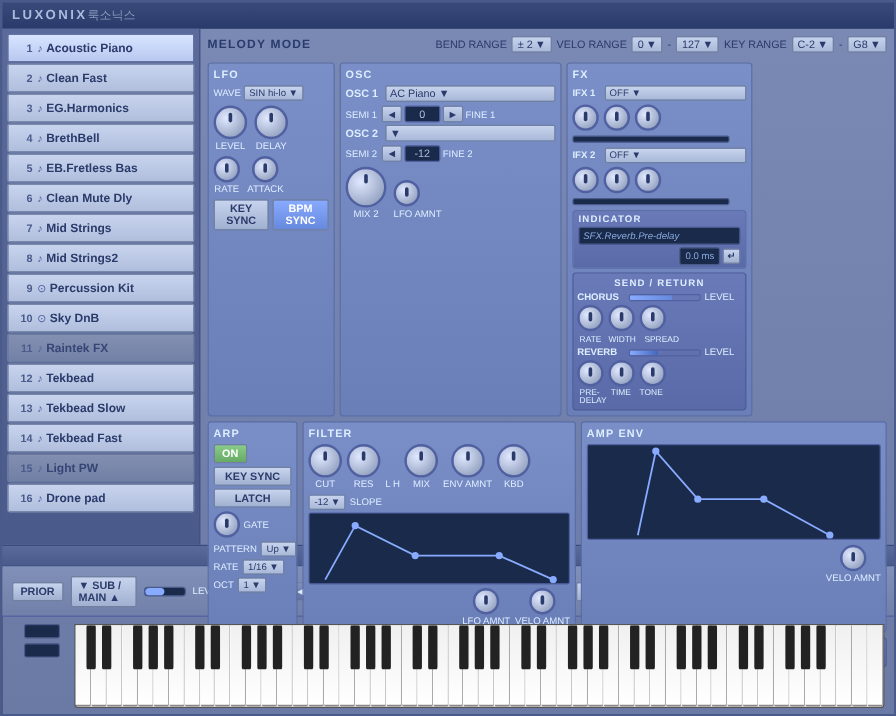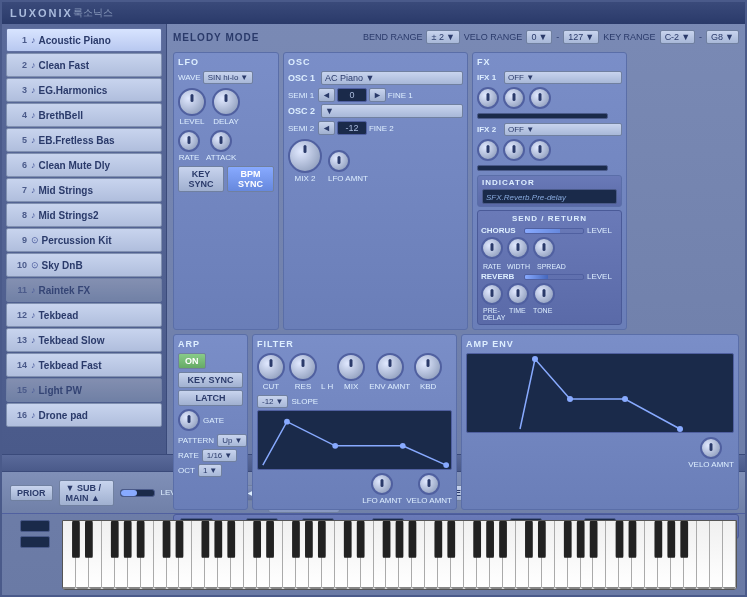--- a/index.html
+++ b/index.html
@@ -143,21 +143,21 @@
       font-size: 9px;
       font-weight: bold;
       letter-spacing: 1px;
       margin-bottom: 4px;
     }
 
     .lfo-panel { width: 106px; }
     .osc-panel { width: 185px; }
     .fx-panel { width: 155px; }
 
-    .filter-panel { width: 205px; }
+    .filter-panel { width: 228px; }
 
     
     .knob {
       width: 28px;
       height: 28px;
       border-radius: 50%;
       background: radial-gradient(circle at 35% 35%, #e0e8ff, #8090b0);
       border: 2px solid #5060a0;
       display: flex;
       align-items: center;
@@ -657,20 +657,24 @@
             <div class="knob knob-small"></div>
             <div class="knob knob-small"></div>
             <div class="knob knob-small"></div>
           </div>
           <div style="background:#1a2a4a;height:6px;border:1px solid #4a5a8a;border-radius:2px;margin-bottom:4px;width:90%;"></div>
 
           <div class="indicator-panel" style="padding:2px 4px; background:linear-gradient(180deg,#6a7ab8,#5a6aa8);">
             <div style="color:#ddeeff;font-size:8px;font-weight:bold;letter-spacing:1px;">INDICATOR</div>
             <div style="background:#1a2a4a;border:1px solid #4a5a8a;border-radius:2px;padding:1px 3px; margin-top:2px;font-style:italic;">
               <span style="color:#88aadd;font-size:8px;">SFX.Reverb.Pre-delay</span>
+            </div>
+            <div class="row" style="margin-top:2px;justify-content:flex-end;">
+              <div class="num-display" style="font-size:8px;">0.0 ms</div>
+              <div class="synth-btn" style="font-size:8px;padding:1px 3px;">↵</div>
             </div>
           </div>
 
           <div class="send-section">
             <div class="send-title">SEND / RETURN</div>
             <div class="row" style="gap:3px; margin-bottom:2px;">
               <span style="color:#ddeeff;font-size:8px;font-weight:bold;width:40px;">CHORUS</span>
               <div class="chorus-bar"></div>
               <span style="color:#ddeeff;font-size:8px;">LEVEL</span>
             </div>

